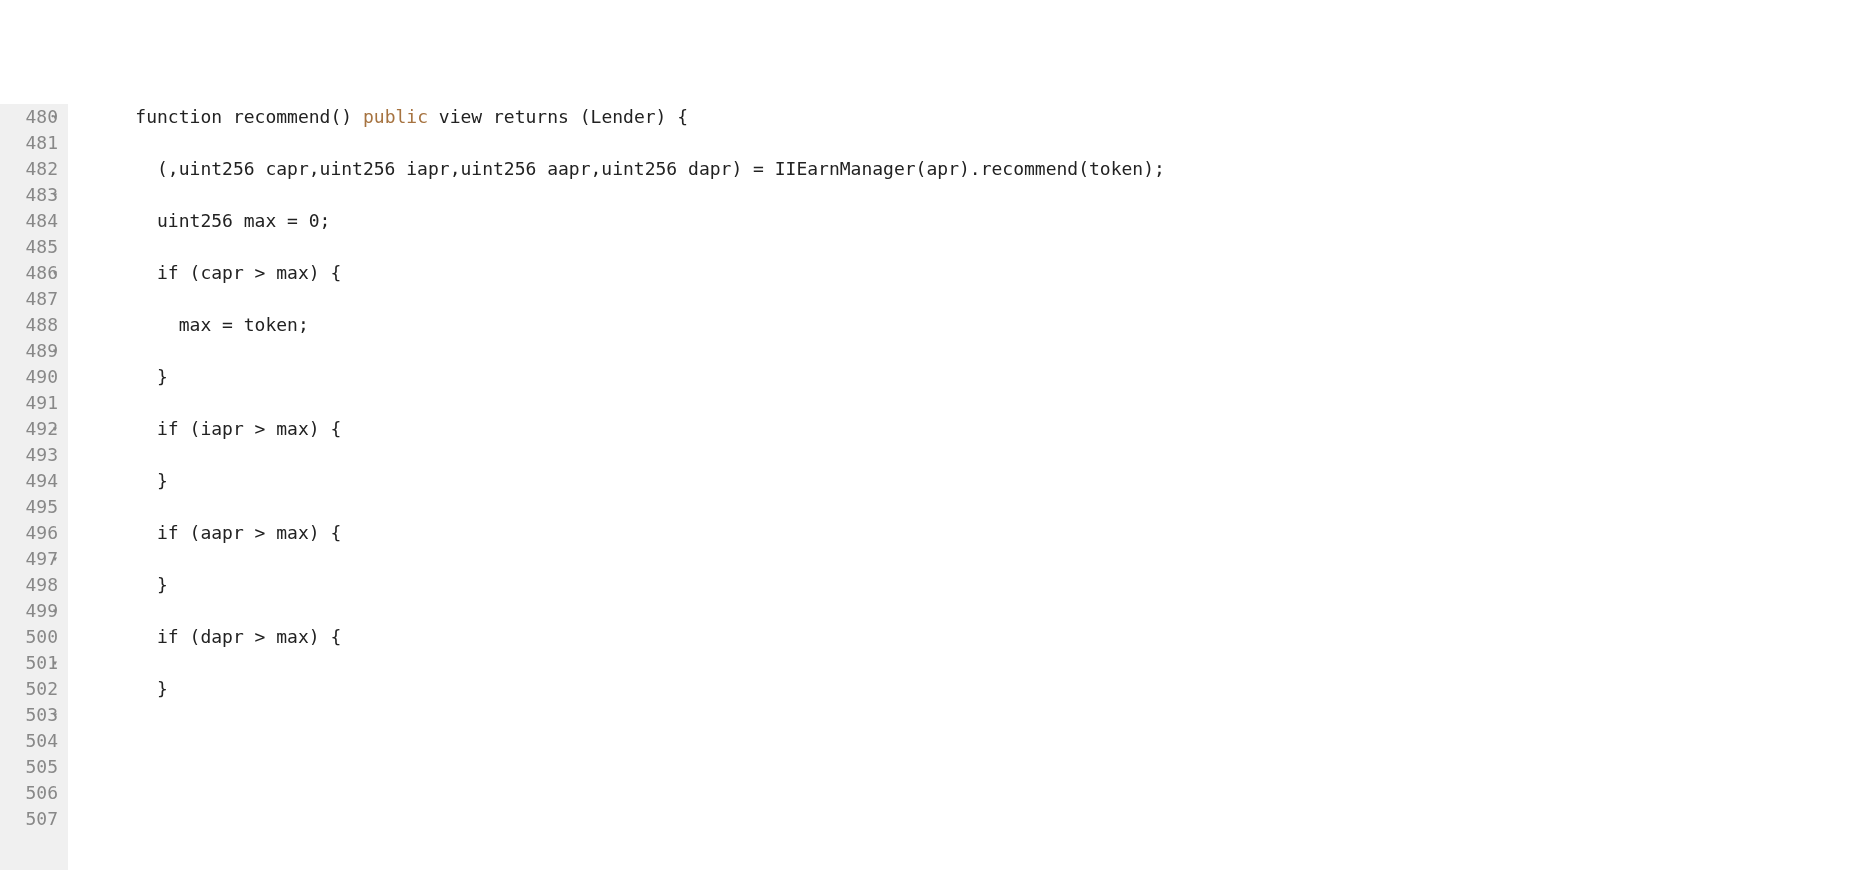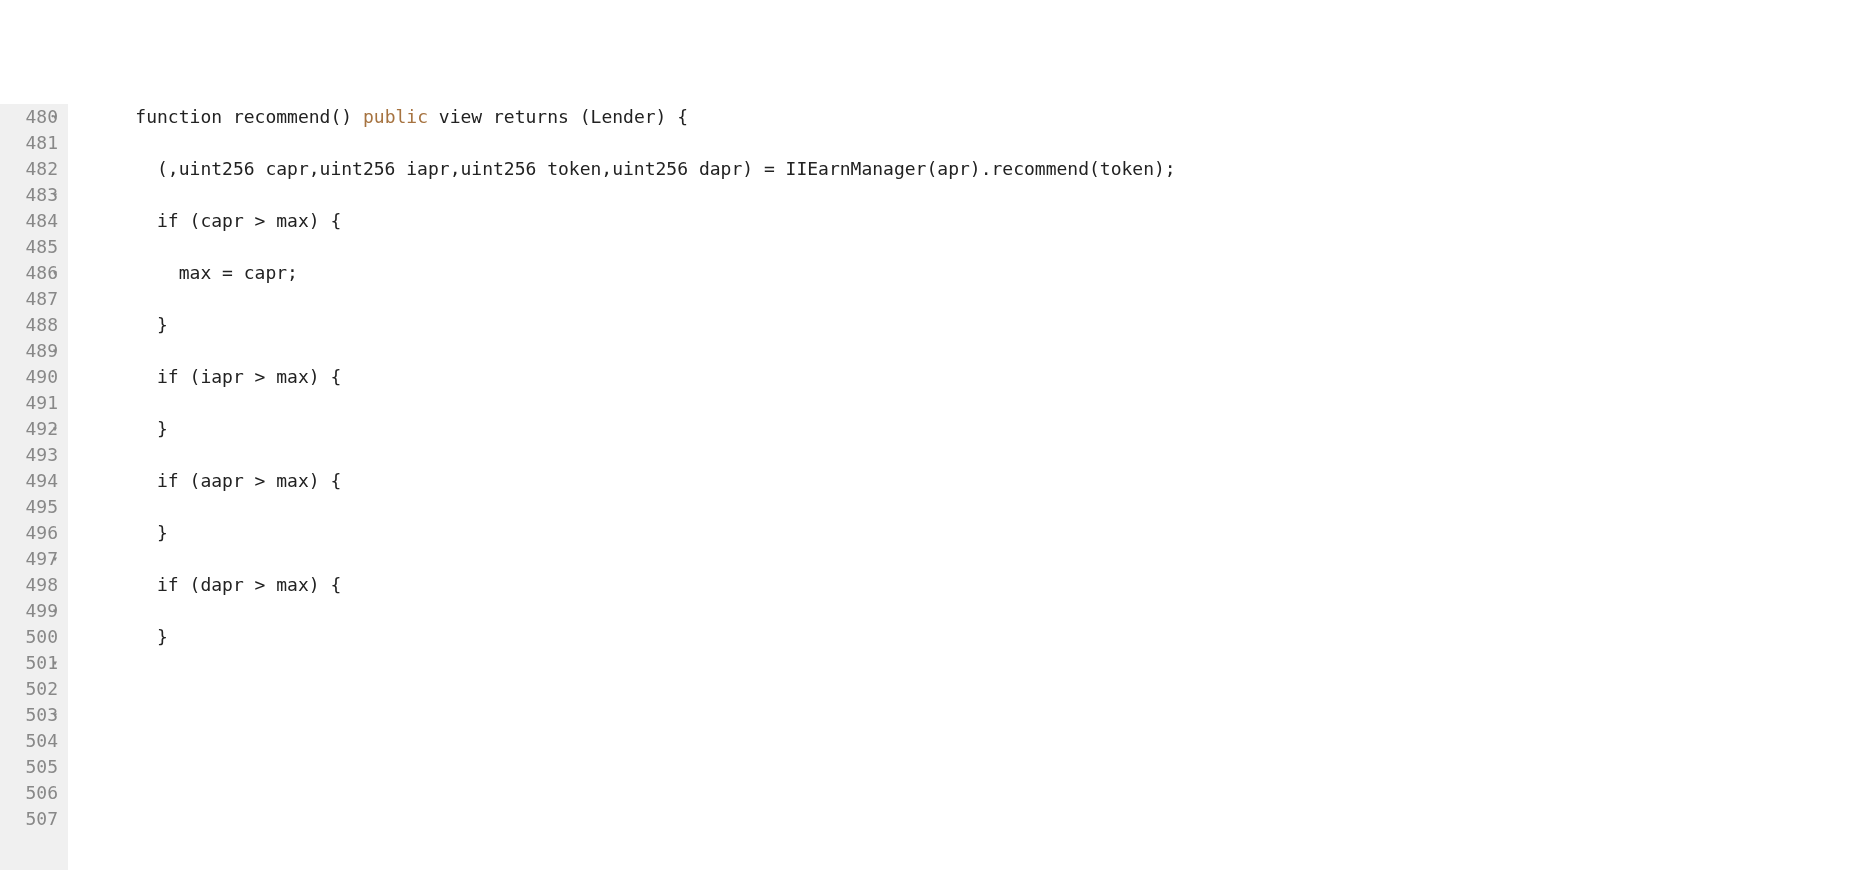--- a/index.html
+++ b/index.html
@@ -53,23 +53,24 @@
     .normal { color: #222; }
   </style>
 </head>
 <body>
 
 
 
 <div class="editor">
   <div class="gutter" id="gutter"><div class="gutter-line"><span>480</span><span class="fold-marker">▾</span></div><div class="gutter-line"><span>481</span></div><div class="gutter-line"><span>482</span></div><div class="gutter-line"><span>483</span><span class="fold-marker">▾</span></div><div class="gutter-line"><span>484</span></div><div class="gutter-line"><span>485</span></div><div class="gutter-line"><span>486</span><span class="fold-marker">▾</span></div><div class="gutter-line"><span>487</span></div><div class="gutter-line"><span>488</span></div><div class="gutter-line"><span>489</span><span class="fold-marker">▾</span></div><div class="gutter-line"><span>490</span></div><div class="gutter-line"><span>491</span></div><div class="gutter-line"><span>492</span><span class="fold-marker">▾</span></div><div class="gutter-line"><span>493</span></div><div class="gutter-line"><span>494</span></div><div class="gutter-line"><span>495</span></div><div class="gutter-line"><span>496</span></div><div class="gutter-line"><span>497</span><span class="fold-marker">▾</span></div><div class="gutter-line"><span>498</span></div><div class="gutter-line"><span>499</span><span class="fold-marker">▾</span></div><div class="gutter-line"><span>500</span></div><div class="gutter-line"><span>501</span><span class="fold-marker">▾</span></div><div class="gutter-line"><span>502</span></div><div class="gutter-line"><span>503</span><span class="fold-marker">▾</span></div><div class="gutter-line"><span>504</span></div><div class="gutter-line"><span>505</span></div><div class="gutter-line"><span>506</span></div><div class="gutter-line"><span>507</span></div></div>
   <div class="code" id="code"><span class="code-line">    <span class="kw-function">function</span><span class="normal"> recommend() </span><span class="kw-public">public</span><span class="normal"> view returns (Lender) {</span></span>
-<span class="code-line">      <span class="normal">(,uint256 capr,uint256 iapr,uint256 token,uint256 dapr) = IIEarnManager(apr).recommend(token);</span></span>
+<span class="code-line">      <span class="normal">(,uint256 capr,uint256 iapr,uint256 aapr,uint256 dapr) = IIEarnManager(apr).recommend(token);</span></span>
+<span class="code-line">      <span class="normal">uint256 max = 0;</span></span>
 <span class="code-line">      <span class="normal">if (capr &gt; max) {</span></span>
-<span class="code-line">        <span class="normal">max = capr;</span></span>
+<span class="code-line">        <span class="normal">max = token;</span></span>
 <span class="code-line">      <span class="normal">}</span></span>
 <span class="code-line">      <span class="normal">if (iapr &gt; max) {</span></span>
 <span class="code-line">      <span class="normal">}</span></span>
 <span class="code-line">      <span class="normal">if (aapr &gt; max) {</span></span>
 <span class="code-line">      <span class="normal">}</span></span>
 <span class="code-line">      <span class="normal">if (dapr &gt; max) {</span></span>
 <span class="code-line">      <span class="normal">}</span></span>
 
 
 

